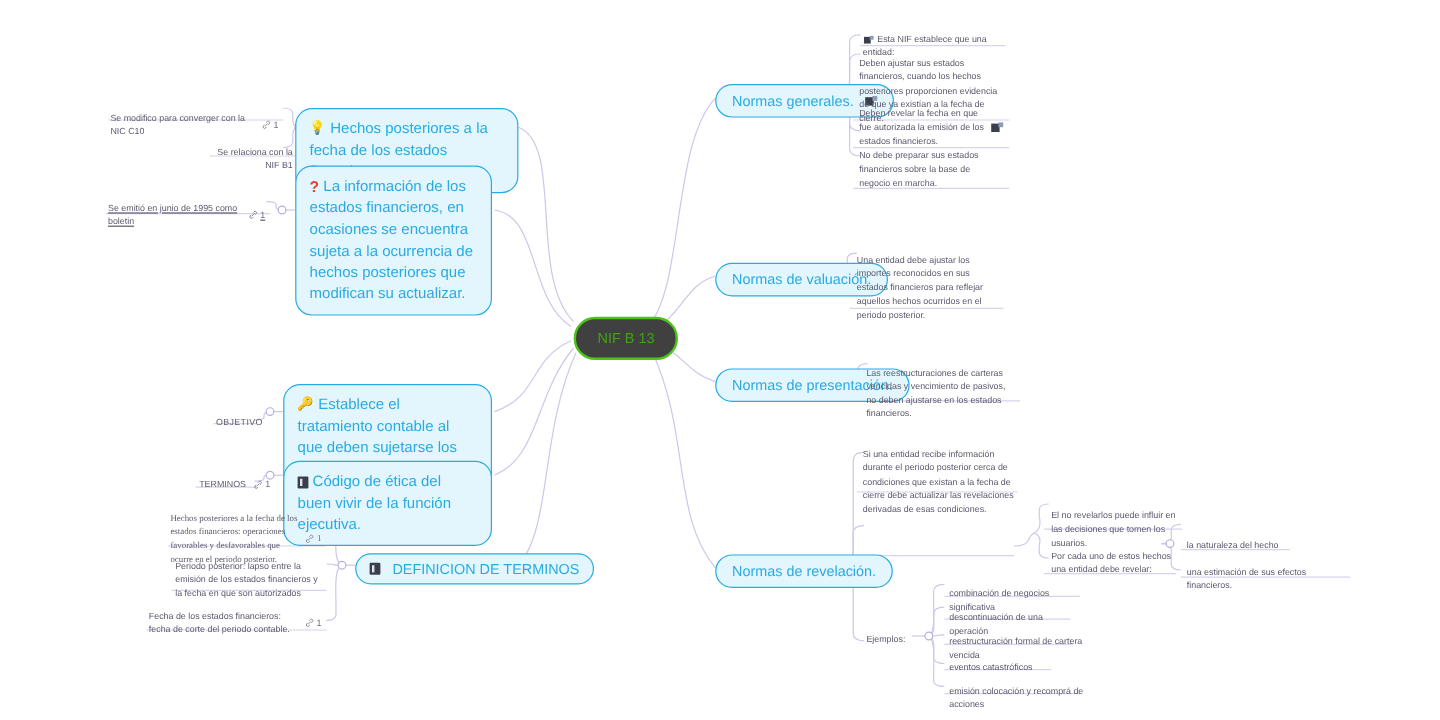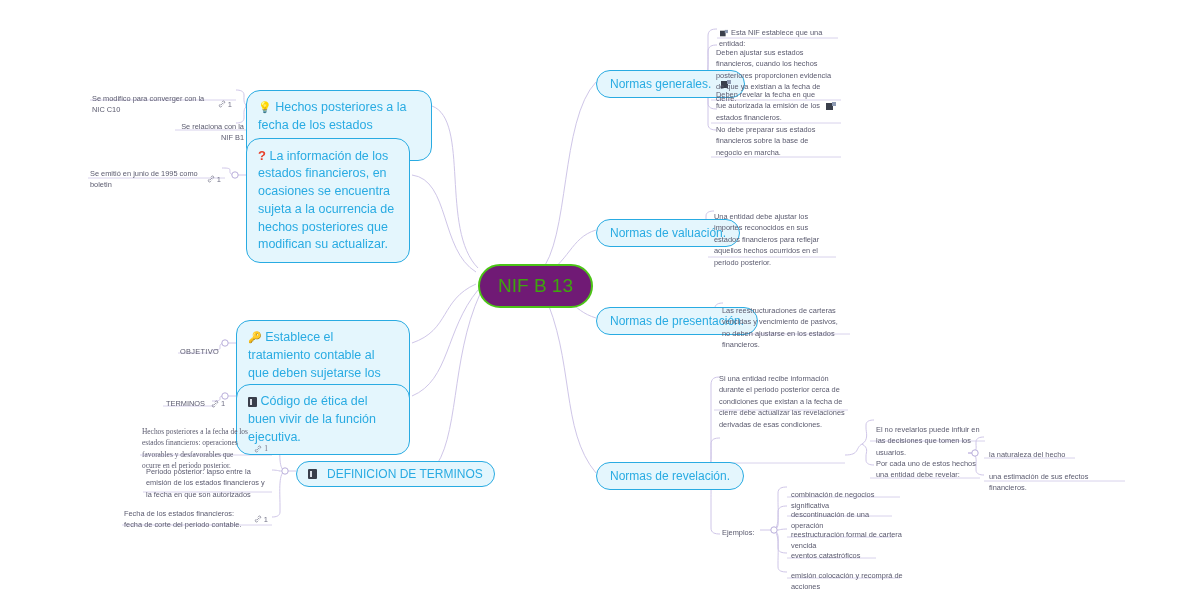--- a/index.html
+++ b/index.html
@@ -10,24 +10,24 @@
     overflow:hidden;
     position:relative;
   }
   #canvas{position:absolute;left:0;top:0;width:1200px;height:600px;}
   svg.links{position:absolute;left:0;top:0;width:1200px;height:600px;pointer-events:none;}
   .node{position:absolute;box-sizing:border-box;}
 
   
   .root{
     border:2px solid #4CC417;
-    background:#701a75;
+    background:#404040;
     border-radius:30px;
     color:#3FA40F;
-    font-size:19px;
+    font-size:12px;
     padding:9px 18px;
     white-space:nowrap;
   }
 
   
   .branch{
     border:1.6px solid #29ABE2;
     background:#E4F6FD;
     border-radius:22px;
     color:#29ABE2;
@@ -267,21 +267,21 @@
     </div>
   </div>
 
   <div class="node leaf r" style="left:176px;top:118px;width:72px;">Se relaciona con la NIF B1</div>
 
   <div class="node bigbox" style="left:246px;top:138px;width:164px;">
     <span class="glyph quest">?</span>
     <span>La información de los estados financieros, en ocasiones se encuentra sujeta a la ocurrencia de hechos posteriores que modifican su actualizar.</span>
   </div>
 
-  <div class="node leaf" style="left:86px;top:165px;width:139px;">
+  <div class="node leaf" style="left:86px;top:165px;width:139px;text-decoration:underline;">
     <div class="leaf-row">
       <span class="leaf-text">Se emitió en junio de 1995 como boletin</span>
       <span class="clip">
         <svg width="8" height="8" viewBox="0 0 16 16">
           <path d="M6 10 L10 6 M4.5 8.5 L3 10 a2.5 2.5 0 0 0 3.5 3.5 L8 12
                    M8 4 L9.5 2.5 a2.5 2.5 0 0 1 3.5 3.5 L11.5 7.5" stroke="#6f6f85" stroke-width="1.3" fill="none" stroke-linecap="round"></path>
         </svg>
         <span>1</span>
       </span>
     </div>

